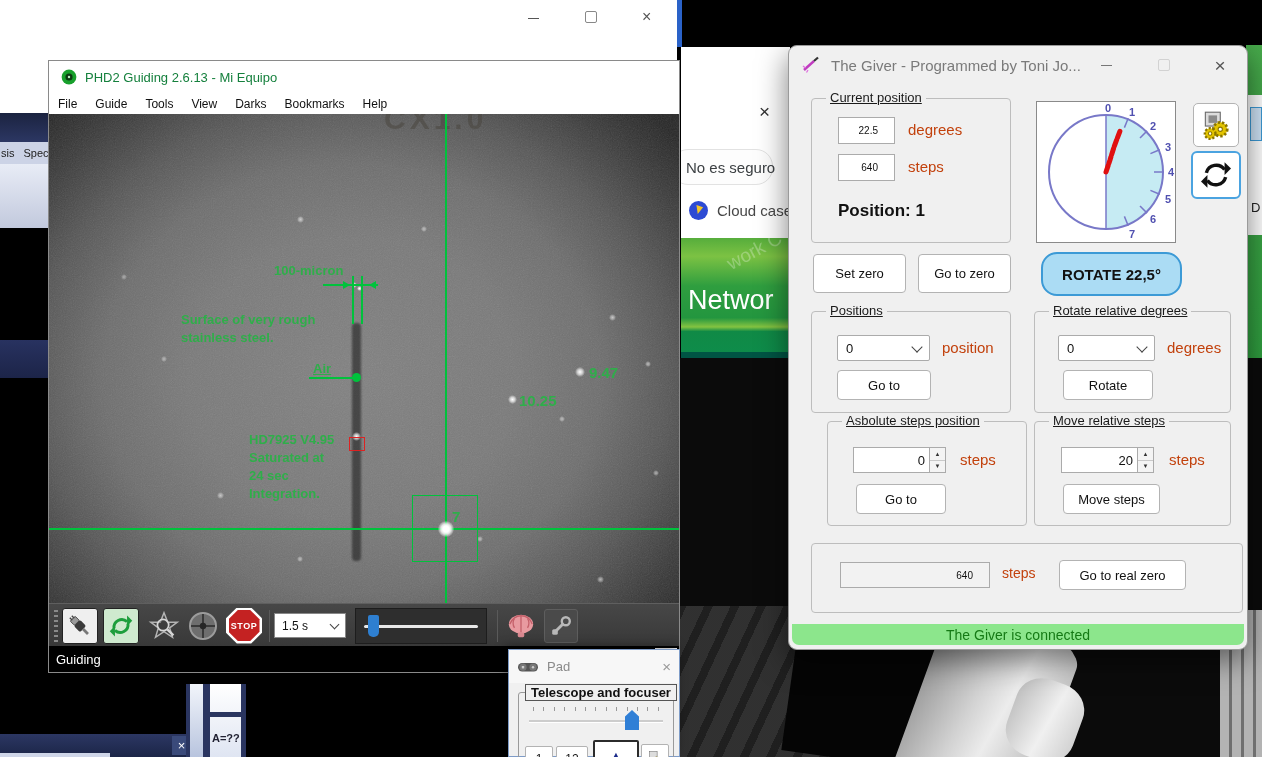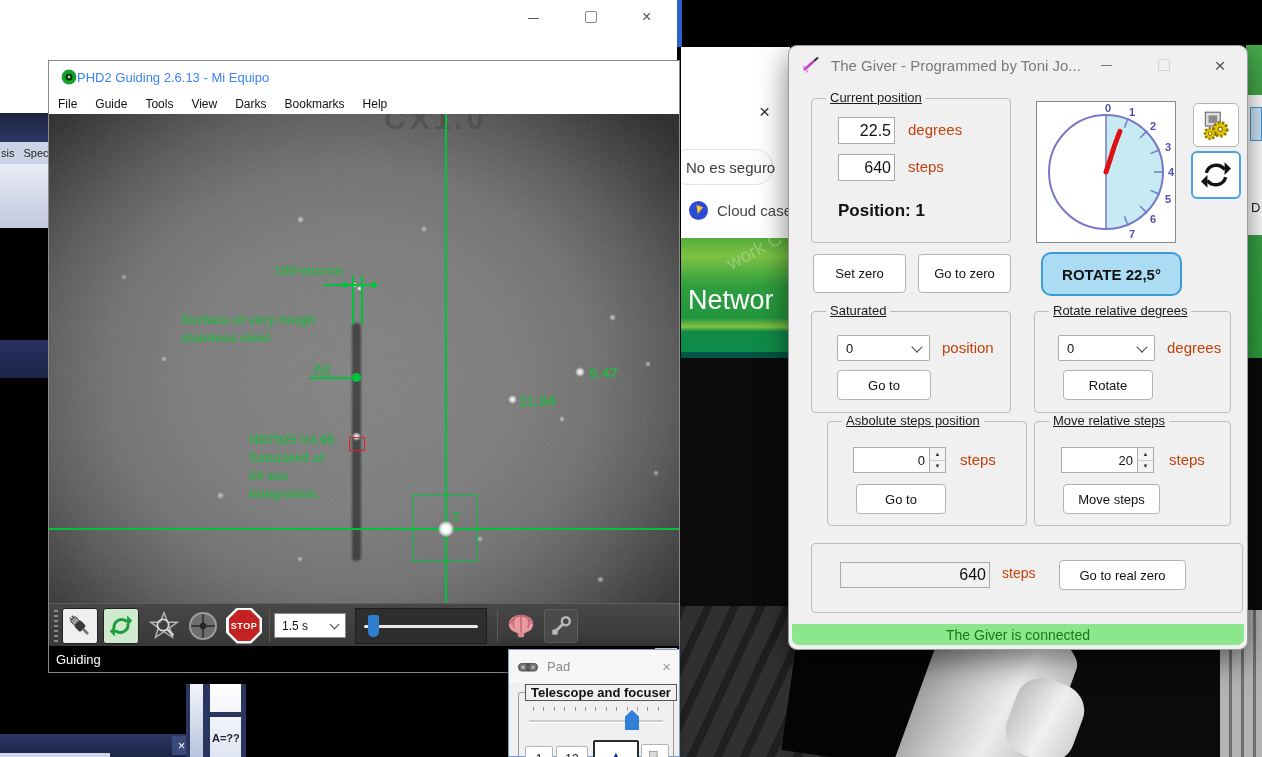--- a/index.html
+++ b/index.html
@@ -8,22 +8,22 @@
   .abs{position:absolute;}
   
   .cap-min{width:11px;height:1px;background:#555;}
   .cap-max{width:10px;height:10px;border:1px solid #888;border-radius:2px;}
   .cap-x{font-size:16px;color:#555;line-height:1;}
   .btn{background:#fff;border:1px solid #b3b3b3;border-radius:4px;font-size:13px;color:#111;
        display:flex;align-items:center;justify-content:center;cursor:default;}
   .grp{position:absolute;border:1px solid #bdbdbd;border-radius:4px;}
   .grp-lbl{position:absolute;top:-9px;left:14px;background:#f0f0f0;padding:0 4px;font-size:13px;
        color:#1a1a1a;text-decoration:underline;white-space:nowrap;}
-  .fld{background:#fff;border:1px solid #ababab;font-size:16px;color:#111;display:flex;
-       align-items:center;justify-content:flex-end;padding:0 3px;box-sizing:border-box;}
+  .fld{background:#fff;border:1px solid #ababab;font-size:10px;color:#111;display:flex;
+       align-items:center;justify-content:flex-end;padding:0 16px;box-sizing:border-box;}
   .unit{font-size:15px;color:#c2410c;display:flex;align-items:center;}
   .chev{width:7px;height:7px;border-right:1.6px solid #444;border-bottom:1.6px solid #444;
         transform:rotate(45deg);margin-bottom:3px;}
   .spinners{display:flex;flex-direction:column;border-left:1px solid #ababab;width:15px;height:100%;}
   .spinners div{flex:1;display:flex;align-items:center;justify-content:center;font-size:6px;color:#333;
         background:#f4f4f4;border-bottom:1px solid #c9c9c9;}
   .spinners div:last-child{border-bottom:none;}
   
   .ann{position:absolute;color:#2fae4a;font-weight:bold;font-size:13px;white-space:nowrap;text-align:center;}
   .gline{position:absolute;background:#00c23c;}
@@ -102,21 +102,21 @@
   </div>
 
   <div class="abs" style="left:48px;top:60px;width:632px;height:613px;background:#fff;border:1px solid #8a8a8a;box-sizing:border-box;">
 
     <div class="abs" style="left:0;top:0;width:630px;height:32px;background:#fff;display:flex;align-items:center;">
       <svg width="16" height="16" viewBox="0 0 16 16" style="margin-left:12px;">
         <circle cx="8" cy="8" r="7.4" fill="#18a02c"></circle>
           <circle cx="8" cy="8" r="3.6" fill="#0c3a12"></circle>
         <circle cx="8" cy="8" r="1.2" fill="#baf0c0"></circle>
       </svg>
-      <span style="font-size:13px;color:#3b82f6;">PHD2 Guiding 2.6.13 - Mi Equipo</span>
+      <span style="font-size:13px;color:#15803d;margin-left:8px;">PHD2 Guiding 2.6.13 - Mi Equipo</span>
     </div>
 
     <div class="abs" style="left:0;top:32px;width:630px;height:21px;background:#fff;display:flex;align-items:center;">
       <span class="menu-item">File</span>
       <span class="menu-item">Guide</span>
       <span class="menu-item">Tools</span>
       <span class="menu-item">View</span>
       <span class="menu-item">Darks</span>
       <span class="menu-item">Bookmarks</span>
       <span class="menu-item">Help</span>
@@ -180,21 +180,21 @@
       <span class="ann" style="left:264px;top:247px;text-decoration:underline;">Air</span>
       <div class="gline" style="left:260px;top:263px;width:45px;height:1.6px;"></div>
       <div class="abs" style="left:303px;top:259px;width:9px;height:9px;border-radius:50%;background:#00c23c;"></div>
 
       <span class="ann" style="left:200px;top:318px;">HD7925 V4.95</span>
       <span class="ann" style="left:200px;top:336px;">Saturated at</span>
       <span class="ann" style="left:200px;top:354px;">24 sec</span>
       <span class="ann" style="left:200px;top:372px;">Integration.</span>
 
       <span class="ann" style="left:540px;top:250px;font-size:15px;">9.47</span>
-      <span class="ann" style="left:470px;top:278px;font-size:15px;">11.94</span>
+      <span class="ann" style="left:470px;top:278px;font-size:15px;">10.25</span>
     </div>
 
     <div class="abs" style="left:0;top:542px;width:630px;height:43px;background:linear-gradient(180deg,#474747,#383838);
                 border-top:1px solid #5f5f5f;display:flex;align-items:center;">
       <div style="width:4px;height:32px;margin:0 4px 0 5px;
                   background:repeating-linear-gradient(180deg,#8a8a8a 0 2px,transparent 2px 5px);"></div>
 
       <div class="btn" style="width:34px;height:34px;background:#efefef;border:1px solid #222;border-radius:3px;margin-right:5px;">
         <svg width="26" height="26" viewBox="0 0 30 30">
           <g transform="rotate(-45 15 15)">
@@ -372,24 +372,24 @@
         <path d="M5 12 A9.5 9.5 0 0 1 22 9" fill="none" stroke="#111" stroke-width="3.2"></path>
         <polygon points="22,2 22,14 28,8" fill="#111"></polygon>
         <path d="M23 16 A9.5 9.5 0 0 1 6 19" fill="none" stroke="#111" stroke-width="3.2"></path>
         <polygon points="6,14 6,26 0,20" fill="#111"></polygon>
       </svg>
     </div>
 
     <div class="btn" style="position:absolute;left:24px;top:208px;width:91px;height:37px;">Set zero</div>
     <div class="btn" style="position:absolute;left:129px;top:208px;width:91px;height:37px;">Go to zero</div>
     <div class="btn" style="position:absolute;left:252px;top:206px;width:137px;height:40px;background:#abdcf4;
-                border:2px solid #3c9ad6;border-radius:10px;font-size:15px;font-weight:bold;">ROTATE 22,5°</div>
+                border:2px solid #3c9ad6;border-radius:16px;font-size:15px;font-weight:bold;">ROTATE 22,5°</div>
 
     <div class="grp" style="left:22px;top:265px;width:198px;height:100px;">
-      <span class="grp-lbl">Saturated</span>
+      <span class="grp-lbl">Positions</span>
       <div style="position:absolute;left:25px;top:23px;width:93px;height:26px;background:#fff;border:1px solid #ababab;
                   border-radius:2px;display:flex;align-items:center;justify-content:space-between;padding:0 8px;box-sizing:border-box;">
         <span style="font-size:13px;color:#111;">0</span>
         <span class="chev"></span>
       </div>
       <span class="unit" style="position:absolute;left:130px;top:27px;">position</span>
       <div class="btn" style="position:absolute;left:25px;top:58px;width:92px;height:28px;">Go to</div>
     </div>
 
     <div class="grp" style="left:245px;top:265px;width:195px;height:100px;">

